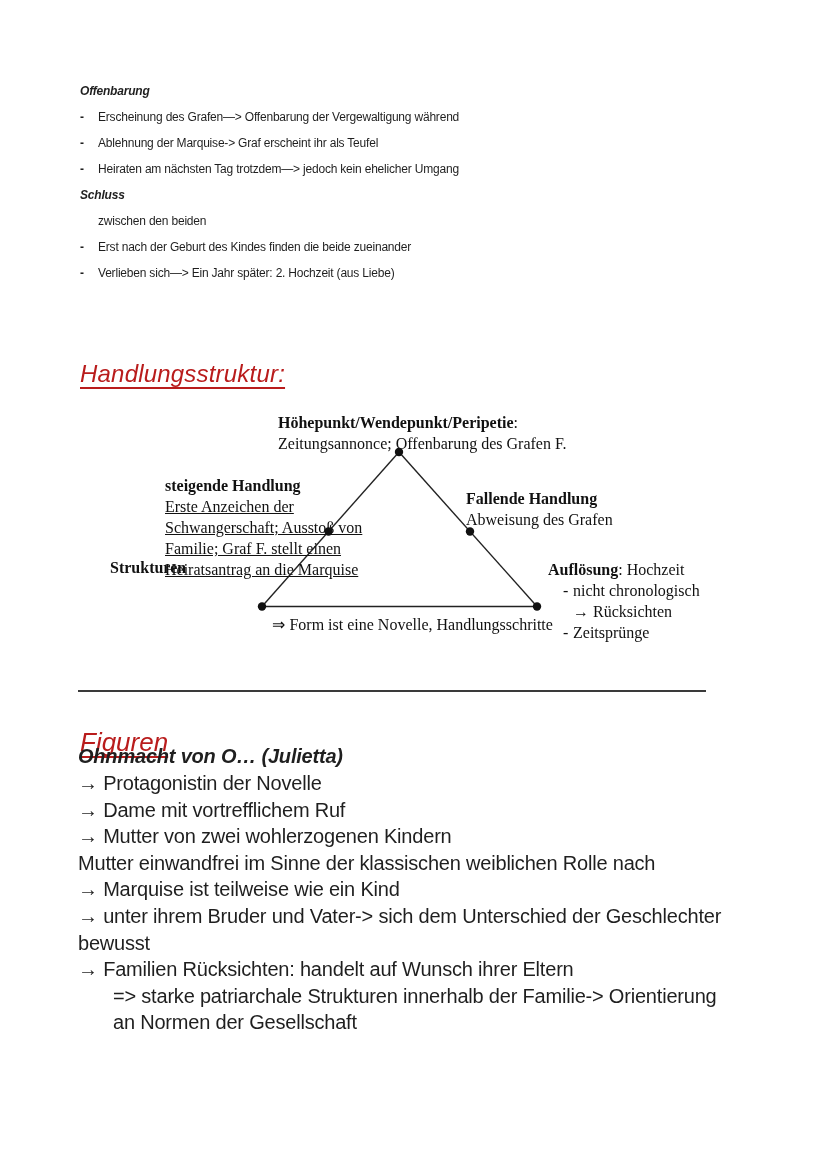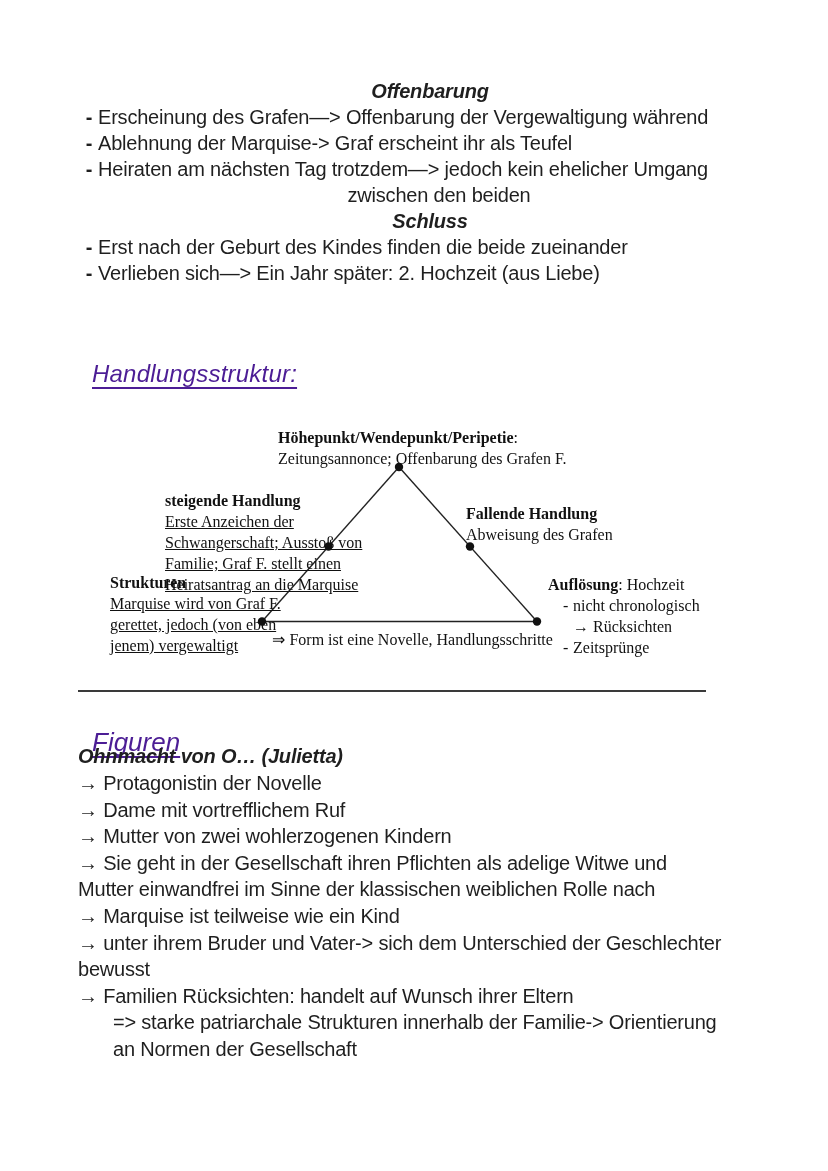--- a/index.html
+++ b/index.html
@@ -5,34 +5,34 @@
   :root { --ink:#1f1f1f; --bg:#ffffff; --serif-ink:#111111; }
   * { margin:0; padding:0; box-sizing:border-box; }
   html,body { background:#e8e8e8; }
   .page {
     position:relative; width:828px; height:1171px; margin:0 auto;
     background:var(--bg); overflow:hidden; color:var(--ink);
     font-family:"Liberation Sans", sans-serif;
   }
   
   .notes-top { position:absolute; left:80px; top:78px; width:700px; }
-  .notes-top .line { height:26px; line-height:26px; font-size:20px; letter-spacing:-0.2px; white-space:nowrap;text-align:center; }
+  .notes-top .line { height:26px; line-height:26px; font-size:12px; letter-spacing:-0.2px; white-space:nowrap; }
   .h-bold-italic { font-weight:bold; font-style:italic; font-size:21px; }
   .bullet { display:flex; }
   .bullet .dash { width:18px; flex:0 0 18px; font-weight:bold; }
   .cont { padding-left:18px; }
   
   .section-heading {
-    position:absolute; left:92px; font-style:italic; color:#4c1d95;
+    position:absolute; left:80px; font-style:italic; color:#b91c1c;
     text-decoration:underline; text-underline-offset:5px; text-decoration-thickness:1.5px;
   }
   #heading-structure { top:360px; font-size:24px; letter-spacing:0.2px; }
   #heading-figures { top:727px; font-size:26px; }
   
-  .diagram { position:absolute; left:0; top:419px; width:765px; height:272px;
+  .diagram { position:absolute; left:0; top:404px; width:765px; height:272px;
     font-family:"Liberation Serif", serif; color:var(--serif-ink); font-size:16px; }
   .diagram .abs { position:absolute; line-height:21px; }
   .diagram .b { font-weight:bold; }
   .pre { white-space:pre-line;text-decoration:underline; }
   .diagram svg { position:absolute; left:0; top:0; }
   .res-row { display:flex; line-height:21px; }
   .res-row .rdash { width:25px; flex:0 0 25px; text-align:left; padding-left:15px; }
   .form-note-l2 { padding-left:24px; }
   
   .divider { position:absolute; left:78px; top:690px; width:628px; height:2px; background:#3a3a3a; }
@@ -54,22 +54,22 @@
       <span>Erscheinung des Grafen—&gt; Offenbarung der Vergewaltigung während</span>
     </div>
     <div class="line bullet">
       <span class="dash">-</span>
       <span>Ablehnung der Marquise-&gt; Graf erscheint ihr als Teufel</span>
     </div>
     <div class="line bullet">
       <span class="dash">-</span>
       <span>Heiraten am nächsten Tag trotzdem—&gt; jedoch kein ehelicher Umgang</span>
     </div>
+    <div class="line h-bold-italic">Schluss</div>
     <div class="line cont">zwischen den beiden</div>
-    <div class="line h-bold-italic">Schluss</div>
     <div class="line bullet">
       <span class="dash">-</span>
       <span>Erst nach der Geburt des Kindes finden die beide zueinander</span>
     </div>
     <div class="line bullet">
       <span class="dash">-</span>
       <span>Verlieben sich—&gt; Ein Jahr später: 2. Hochzeit (aus Liebe)</span>
     </div>
   </div>
 
@@ -100,23 +100,20 @@
 Heiratsantrag an die Marquise</div>
     </div>
 
     <div class="abs" style="left:466px; top:84px;">
       <div class="b">Fallende Handlung</div>
       <div>Abweisung des Grafen</div>
     </div>
 
     <div class="abs" style="left:110px; top:153px;">
       <div class="b">Strukturen</div>
-      <div class="pre">Marquise wird von Graf F.
-gerettet, jedoch (von eben
-jenem) vergewaltigt</div>
     </div>
 
     <div class="abs" style="left:524px; top:155px; width:210px;margin-left:24px;">
       <div>
         <span class="b">Auflösung</span><span>: Hochzeit</span>
       </div>
       <div class="res-row">
         <span class="rdash">-</span>
         <span>nicht chronologisch</span>
       </div>
@@ -138,21 +135,20 @@
   <div class="divider"></div>
 
   <div class="section-heading" id="heading-figures">Figuren</div>
 
   <div class="figures">
     <div class="line heading-line" style="visibility:hidden;">.</div>
     <div class="line heading-line h-bold-italic">Ohnmacht von O… (Julietta)</div>
     <div class="line">→ Protagonistin der Novelle</div>
     <div class="line">→ Dame mit vortrefflichem Ruf</div>
     <div class="line">→ Mutter von zwei wohlerzogenen Kindern</div>
-    <div class="line">→ Sie geht in der Gesellschaft ihren Pflichten als adelige Witwe und</div>
     <div class="line">Mutter einwandfrei im Sinne der klassischen weiblichen Rolle nach</div>
     <div class="line">→ Marquise ist teilweise wie ein Kind</div>
     <div class="line">→ unter ihrem Bruder und Vater-&gt; sich dem Unterschied der Geschlechter</div>
     <div class="line">bewusst</div>
     <div class="line">→ Familien Rücksichten: handelt auf Wunsch ihrer Eltern</div>
     <div class="line indent">=&gt; starke patriarchale Strukturen innerhalb der Familie-&gt; Orientierung</div>
     <div class="line indent">an Normen der Gesellschaft</div>
   </div>
 
 </div>

